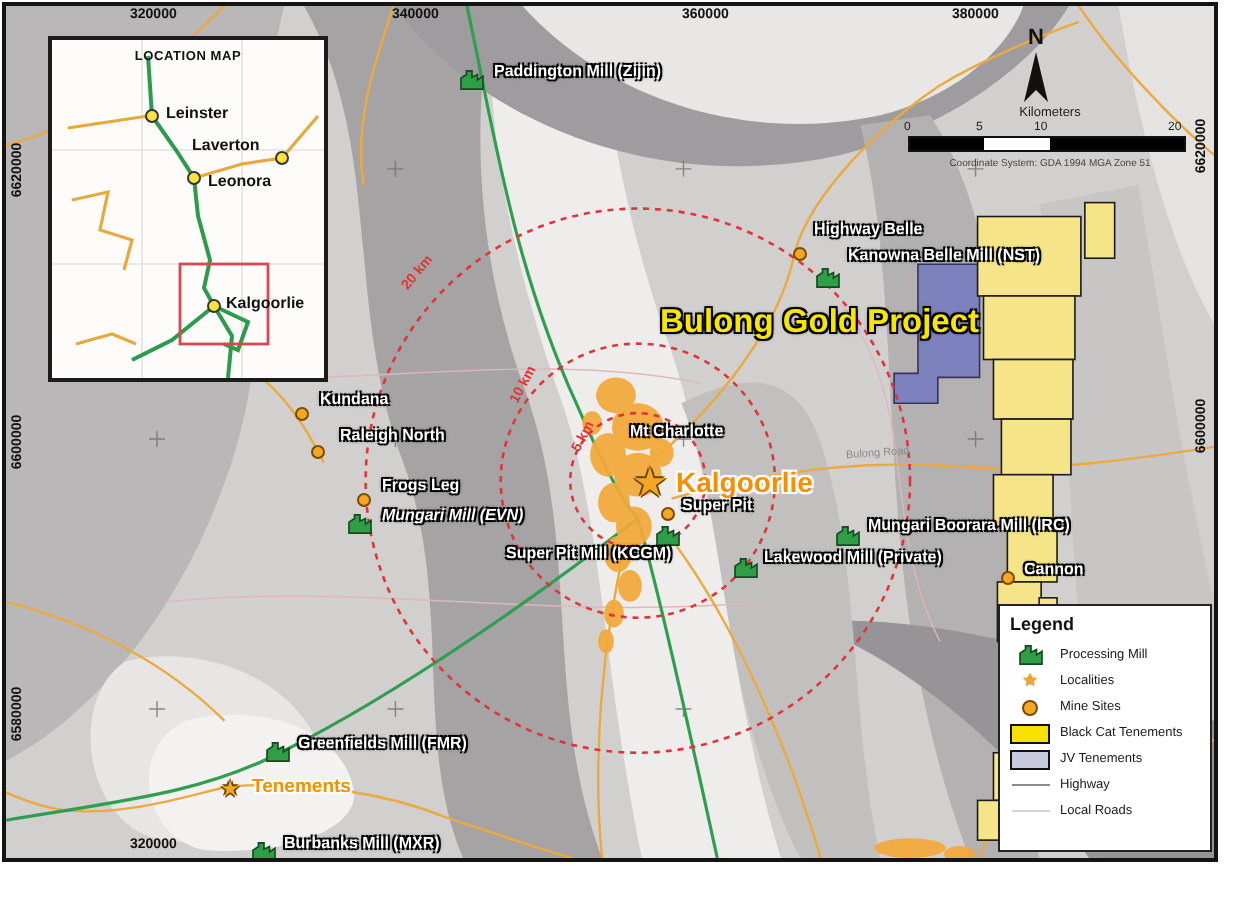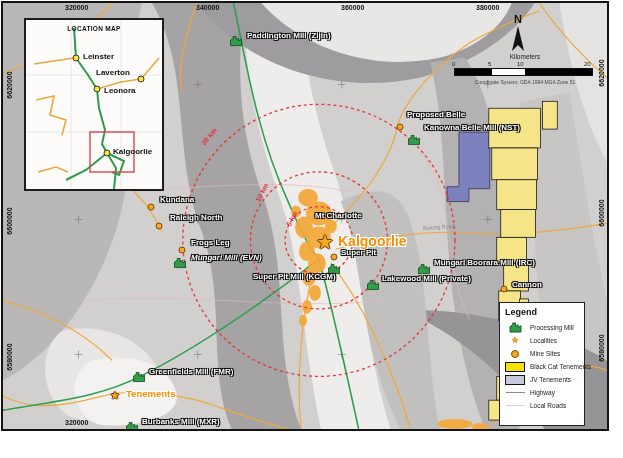--- a/index.html
+++ b/index.html
@@ -48,21 +48,21 @@
 
   
   .scalebar{position:absolute;left:451px;top:50px;width:142px;height:38px;}
   .sb-title{position:absolute;left:0;right:0;top:0;text-align:center;font-size:6.5px;color:#222;}
   .sb-tick{position:absolute;top:8px;font-size:6px;color:#222;}
   .sb-bar{position:absolute;left:0;top:15px;width:137px;height:6px;background:#000;border:1px solid #111;}
   .sb-seg{position:absolute;left:37px;top:0;width:33px;height:100%;background:#fff;}
   .sb-datum{position:absolute;left:-4px;right:-4px;top:26px;text-align:center;font-size:5px;color:#444;}
 
   
-  .legend{position:absolute;left:496px;top:299px;width:86px;height:124px;background:#fff;
+  .legend{position:absolute;left:496px;top:299px;width:107px;height:124px;background:#fff;
           border:1.5px solid #222;padding:4px 5px;box-sizing:border-box;}
   .lg-title{font-size:9px;font-weight:bold;color:#111;margin-bottom:4px;}
   .lg-row{display:flex;align-items:center;gap:5px;height:13px;}
   .lg-ic{width:20px;display:flex;justify-content:center;align-items:center;flex:0 0 20px;}
   .lg-txt{font-size:6.5px;color:#1a1a1a;white-space:nowrap;}
   .sw{width:19px;height:8px;border:1px solid #111;}
   .sw-y{background:#f6e100;}
   .sw-p{background:#c9c9dd;}
   .ln-hw{width:19px;border-top:1.6px solid #8a8a8a;}
   .ln-lr{width:19px;border-top:1px solid #d7d5d3;}
@@ -181,21 +181,21 @@
         <span class="km-lbl" style="left: 196px; top: 130px; transform: rotate(-50deg);">20 km</span>
         <span class="km-lbl" style="left: 249px; top: 186px; transform: rotate(-62deg);">10 km</span>
         <span class="km-lbl" style="left: 281px; top: 212px; transform: rotate(-62deg);">5 km</span>
       </div>
     <div id="markers">
         <span class="mill-ic" style="left: 233px; top: 35px;"><svg width="13" height="11" viewBox="0 0 14 12">
             <path d="M1,11 V5 l3,-2 V1 h3 v3.5 L10,3 v3 l3,-2 v7 z" fill="#2f9e46" stroke="#14491f" stroke-width="0.9"></path>
           </svg></span>
         <span class="lbl lbl-mill" style="left: 244px; top: 29px;">Paddington Mill (Zijin)</span>
         <span class="dot" style="left: 397px; top: 124px;"></span>
-        <span class="lbl lbl-mine" style="left: 404px; top: 108px;">Proposed Belle</span>
+        <span class="lbl lbl-mine" style="left: 404px; top: 108px;">Highway Belle</span>
         <span class="mill-ic" style="left: 411px; top: 134px;"><svg width="13" height="11" viewBox="0 0 14 12">
             <path d="M1,11 V5 l3,-2 V1 h3 v3.5 L10,3 v3 l3,-2 v7 z" fill="#2f9e46" stroke="#14491f" stroke-width="0.9"></path>
           </svg></span>
         <span class="lbl lbl-mill" style="left: 421px; top: 121px;">Kanowna Belle Mill (NST)</span>
         <span class="dot" style="left: 148px; top: 204px;"></span>
         <span class="lbl lbl-mine" style="left: 157px; top: 193px;">Kundana</span>
         <span class="dot" style="left: 156px; top: 223px;"></span>
         <span class="lbl lbl-mine" style="left: 167px; top: 211px;">Raleigh North</span>
         <span class="dot" style="left: 179px; top: 247px;"></span>
         <span class="lbl lbl-mine" style="left: 188px; top: 236px;">Frogs Leg</span>
@@ -240,20 +240,21 @@
         <span class="coord" style="left: 473px; top: 1px;">380000</span>
         <span class="coord" style="left: 62px; top: 416px;">320000</span>
         <span class="coord-v" style="left: 6px; top: 82px;">6620000</span>
         <span class="coord-v" style="left: 6px; top: 218px;">6600000</span>
         <span class="coord-v" style="left: 6px; top: 354px;">6580000</span>
         <span class="coord-v" style="left: 598px; top: 70px;">6620000</span>
         <span class="coord-v" style="left: 598px; top: 210px;">6600000</span>
         <span class="coord-v" style="left: 598px; top: 345px;">6580000</span>
       </div>
 
+    <div class="lbl-project" style="left:327px;top:149px;">Bulong Gold Project</div>
     <div class="lbl-road" style="left:420px;top:221px;">Bulong Road</div>
 
     <div class="north">
       <div class="n">N</div>
       <svg width="18" height="28" viewBox="0 0 18 28">
         <path d="M9,1 L15,26 L9,20 L3,26 Z" fill="#111"></path>
       </svg>
     </div>
 
     <div class="scalebar">

